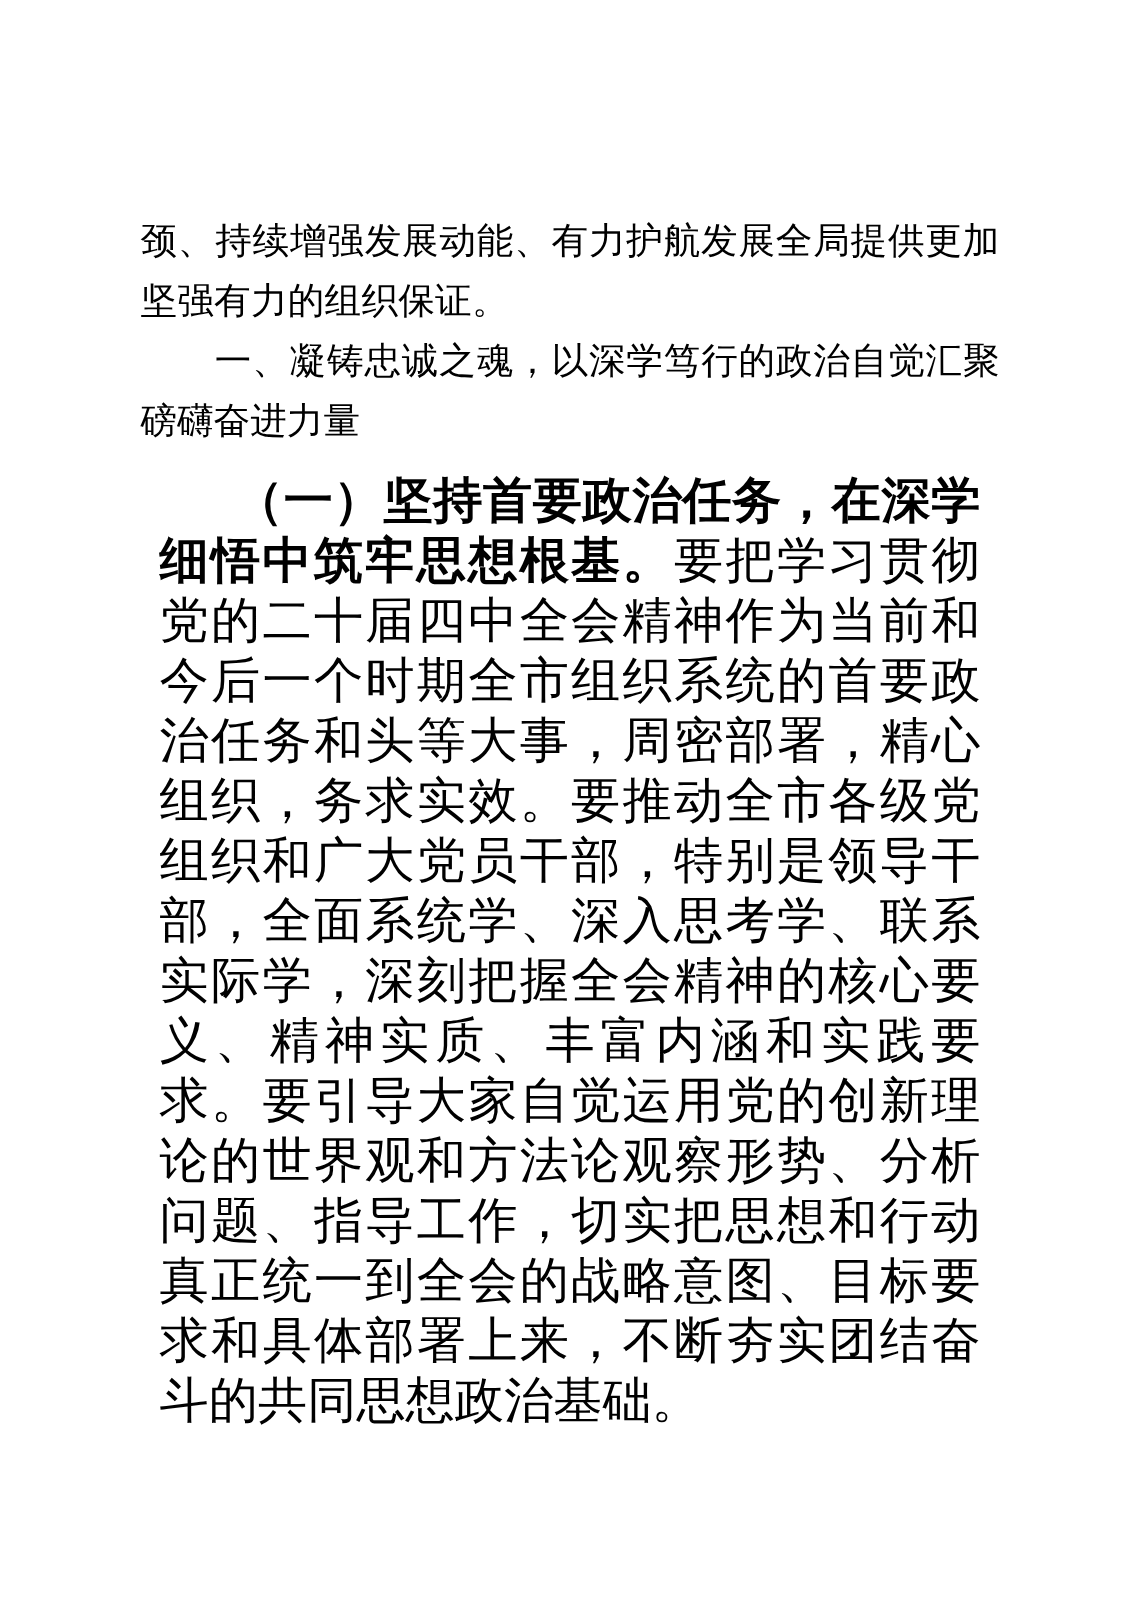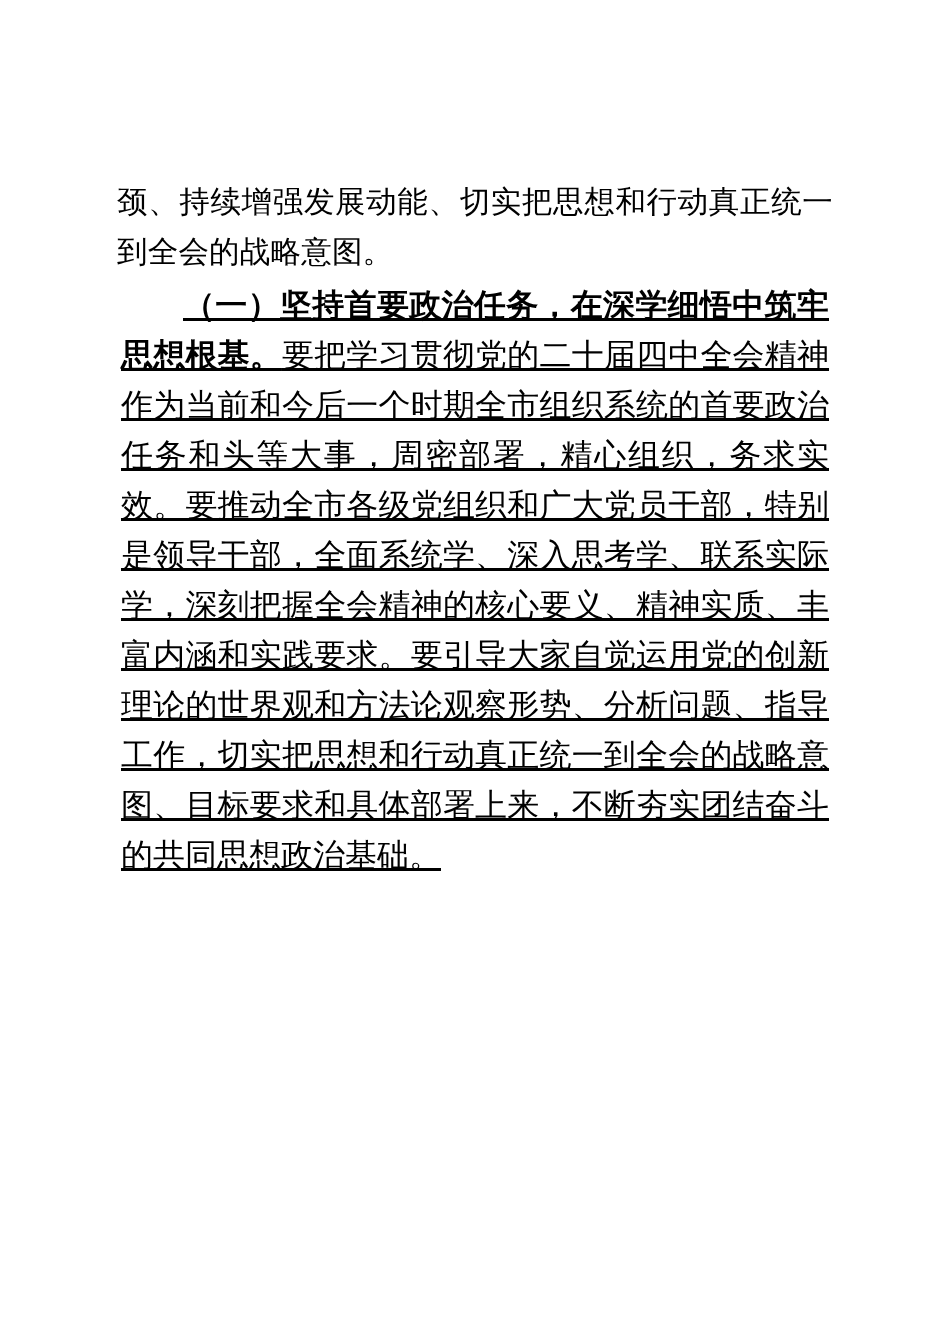--- a/index.html
+++ b/index.html
@@ -58,41 +58,41 @@
     text-align: justify;
     text-justify: inter-character;
     text-align-last: left;
     margin: 0;
     word-break: break-all;
     font-weight: 400;
   }
 
   
   .h2-para {
-    font-size: 32px;
+    font-size: 41px;
     line-height: 50px;
     text-indent: 62px;
     text-align: justify;
     text-justify: inter-character;
     text-align-last: left;
-    margin: 4px;
+    margin: 16px;
     word-break: break-all;
     font-weight: 400;
-    text-decoration: underline;
   }
   .h2-run {
     font-weight: 700;
   }
 </style>
 </head>
 <body>
 
 <div id="page">
   <div id="content">
 
-    <p class="para">颈、持续增强发展动能、切实把思想和行动真正统一到全会的战略意图。</p>
+    <p class="para">颈、持续增强发展动能、有力护航发展全局提供更加坚强有力的组织保证。</p>
 
+    <p class="h1-line">一、凝铸忠诚之魂，以深学笃行的政治自觉汇聚磅礴奋进力量</p>
 
 
     <p class="h2-para"><span class="h2-run">（一）坚持首要政治任务，在深学细悟中筑牢思想根基。</span><span>要把学习贯彻党的二十届四中全会精神作为当前和今后一个时期全市组织系统的首要政治任务和头等大事，周密部署，精心组织，务求实效。要推动全市各级党组织和广大党员干部，特别是领导干部，全面系统学、深入思考学、联系实际学，深刻把握全会精神的核心要义、精神实质、丰富内涵和实践要求。要引导大家自觉运用党的创新理论的世界观和方法论观察形势、分析问题、指导工作，切实把思想和行动真正统一到全会的战略意图、目标要求和具体部署上来，不断夯实团结奋斗的共同思想政治基础。</span></p>
 
   </div>
 </div>
 
 </body></html>

